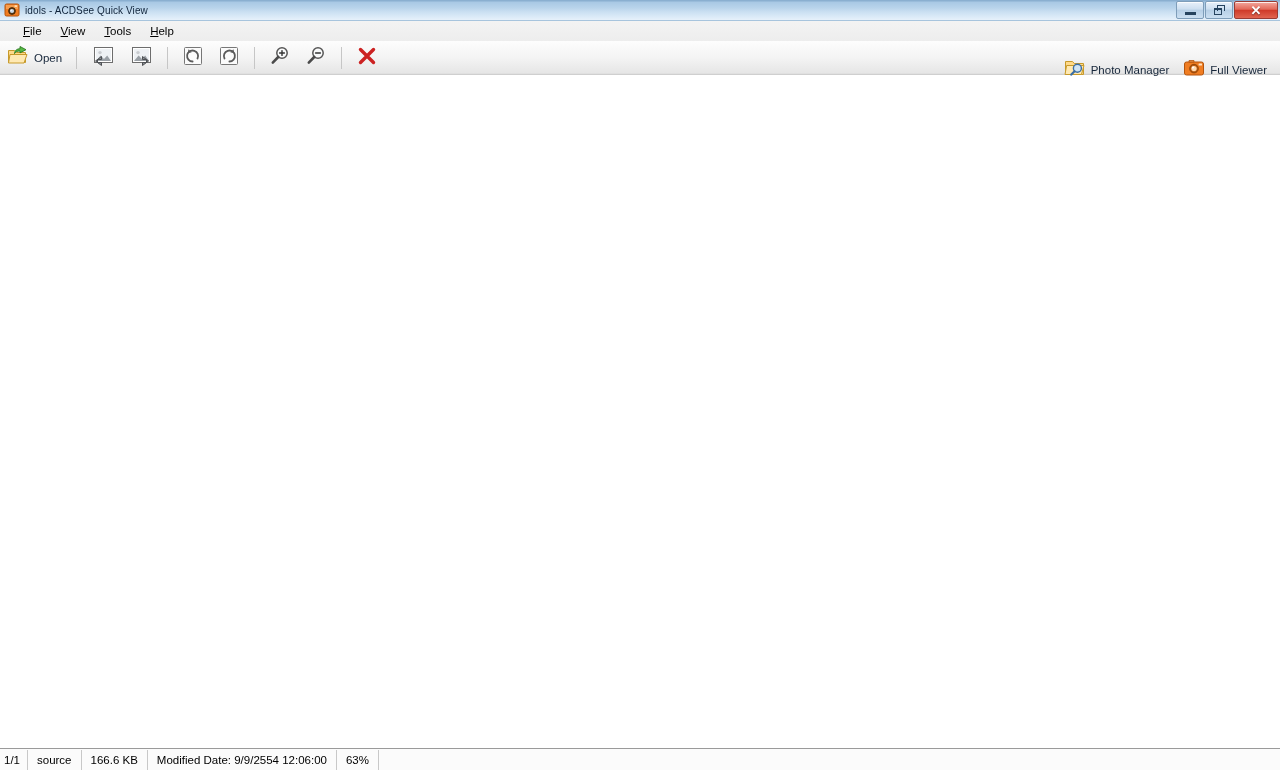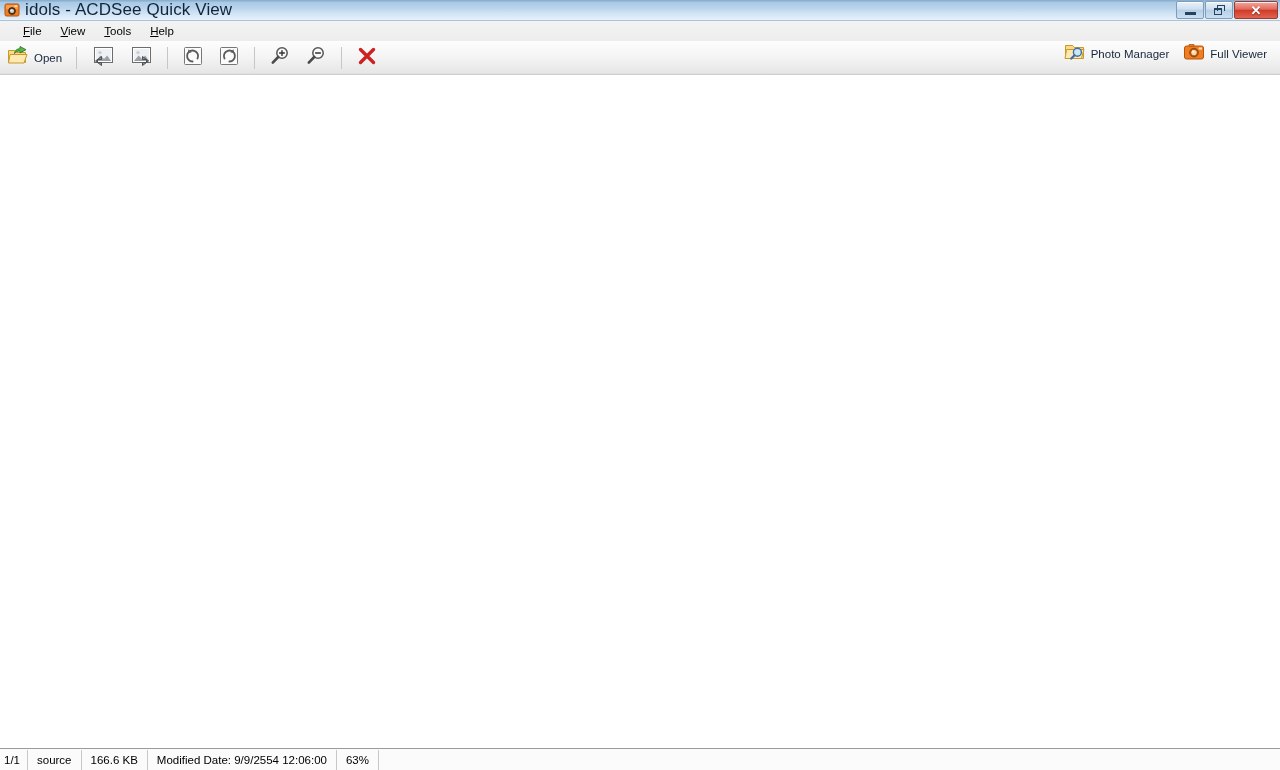--- a/index.html
+++ b/index.html
@@ -37,21 +37,21 @@
   }
   .title-icon {
     width: 16px;
     height: 16px;
     margin-left: 4px;
     margin-right: 5px;
     position: relative;
     flex: 0 0 16px;
   }
   .title-text {
-    font-size: 17px;
+    font-size: 10px;
     color: #10243b;
     white-space: nowrap;
     letter-spacing: 0.1px;
   }
   .win-buttons {
     position: absolute;
     right: 2px;
     top: 0px;
     display: flex;
     align-items: center;
@@ -144,21 +144,21 @@
     right: 6px;
     top: 0;
     height: 100%;
     display: flex;
   }
   .tb-btn {
     display: flex;
     align-items: center;
     height: 26px;
     padding: 0 5px;
-    margin: 0 1px;
+    margin: 16px 1px;
     border: 1px solid transparent;
     border-radius: 3px;
     cursor: default;
     box-sizing: border-box;
   }
   .tb-label {
     font-size: 11.5px;
     color: #16263a;
     margin-left: 5px;
     white-space: nowrap;

